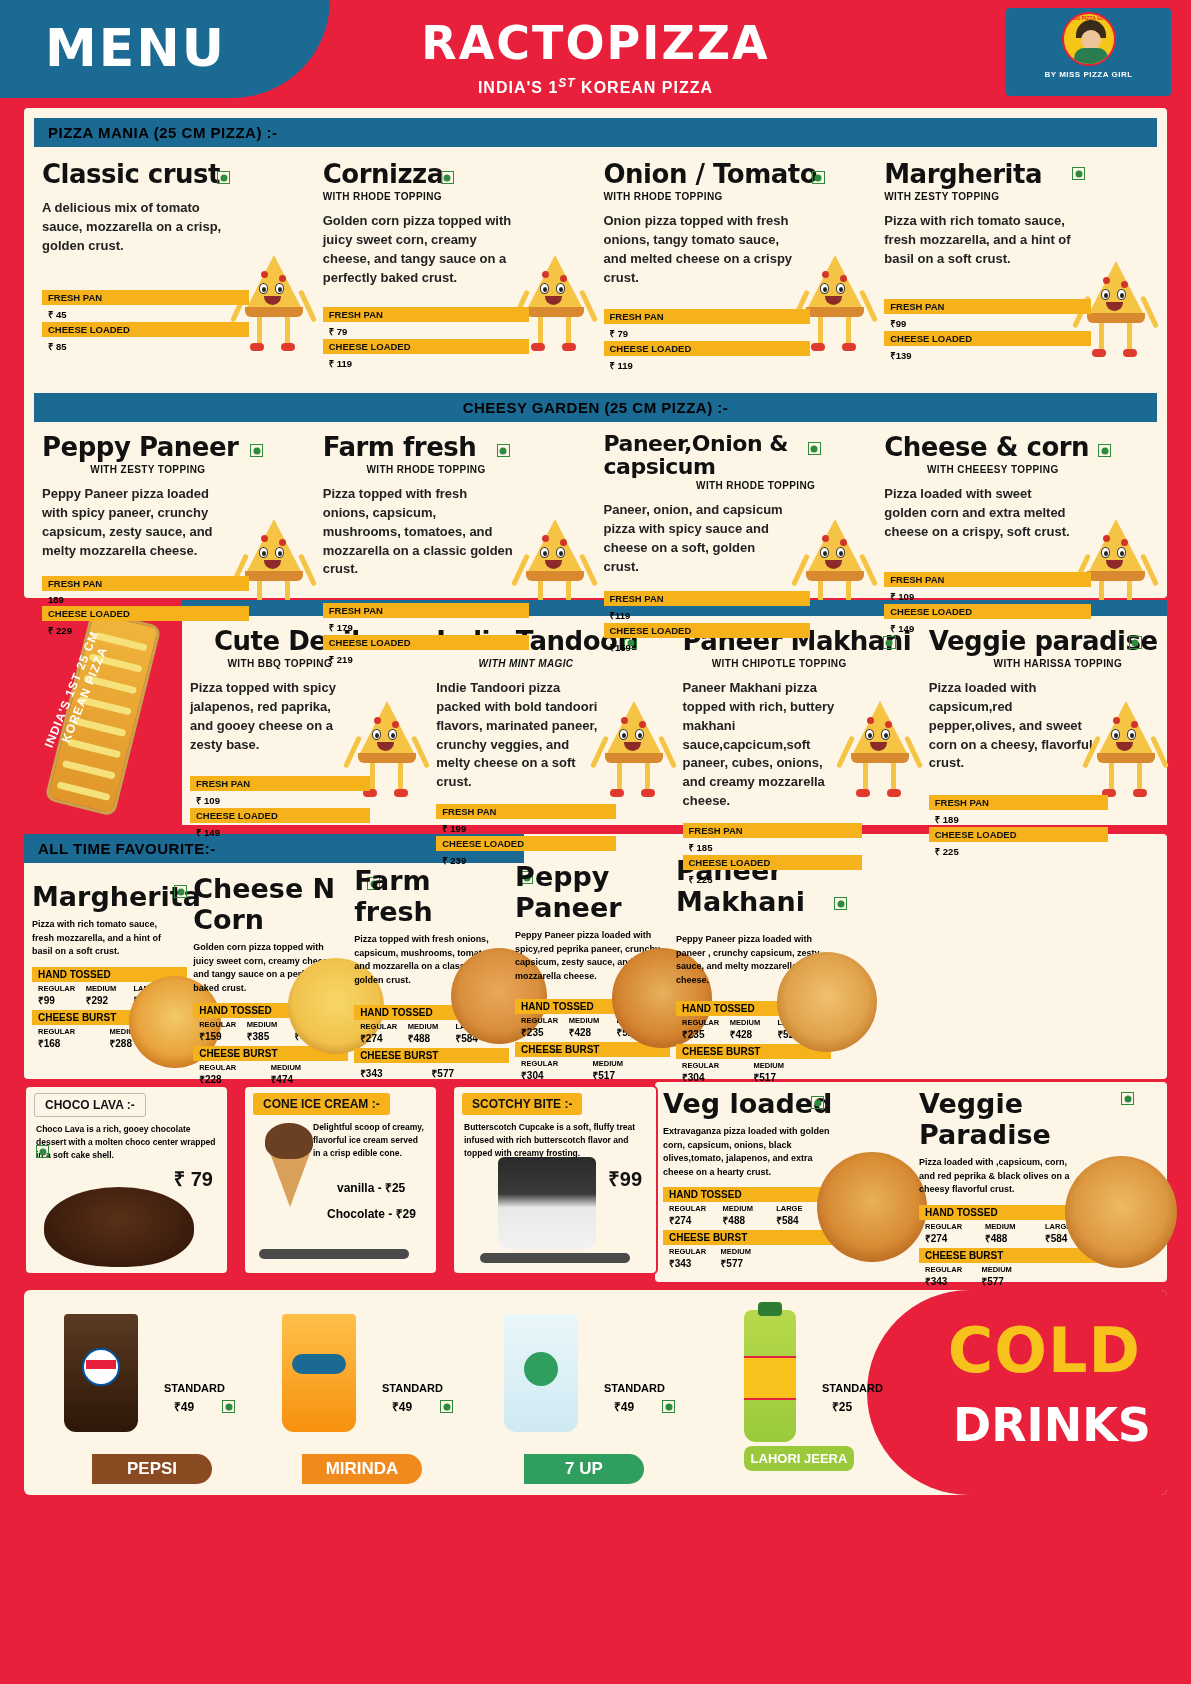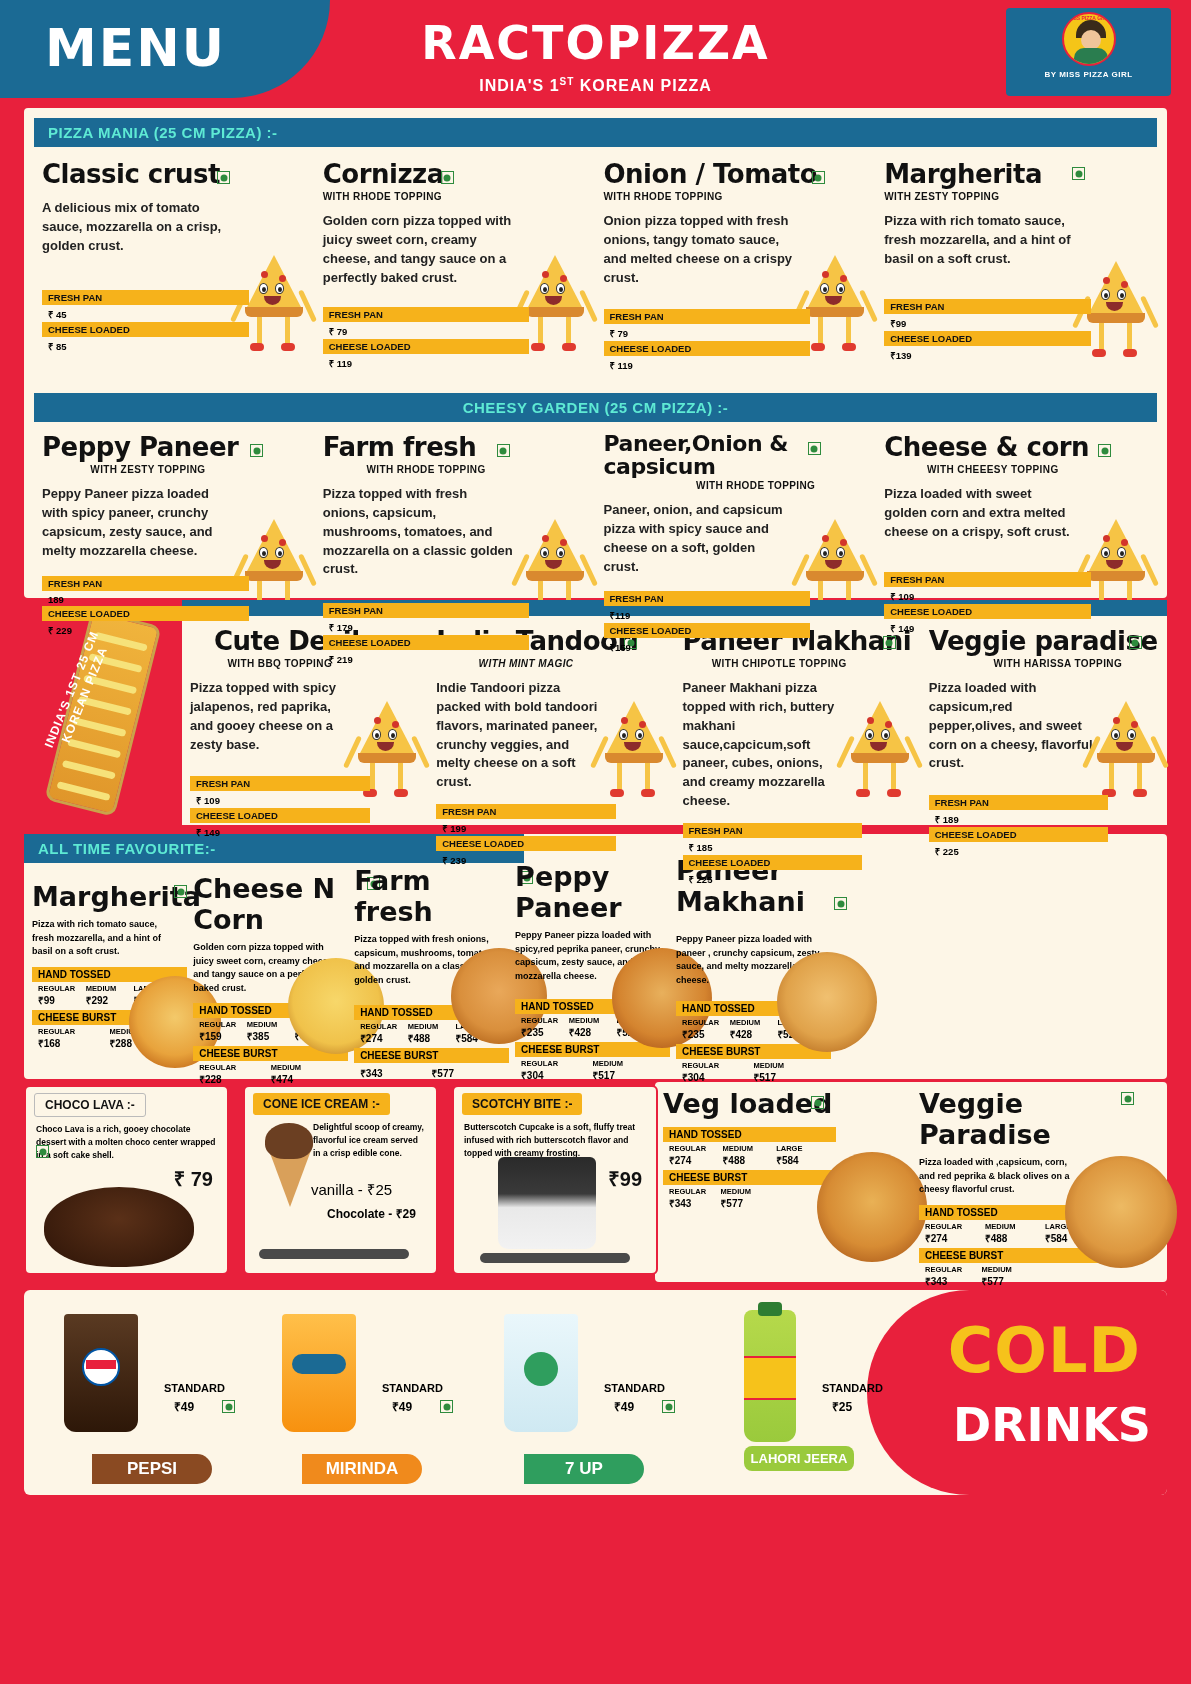--- a/index.html
+++ b/index.html
@@ -25,39 +25,39 @@
   .brand {
     position:absolute; left:0; right:0; top:16px; text-align:center;
   }
   .brand-name {
     color:#fff; font-size:46px; font-weight:bold; letter-spacing:2px;
     font-family:"DejaVu Sans", sans-serif;
   }
   .brand-sub {
     color:#fff; font-size:16px; font-weight:bold; letter-spacing:1px; margin-top:6px;
   }
-  .brand-sub sup { font-size:10px; }
+  .brand-sub sup { font-size:12px;font-style:italic; }
   .logo-box {
     position:absolute; right:20px; top:8px; width:165px; height:88px;
     background:#1b6a94; border-radius:4px;
     display:flex; flex-direction:column; align-items:center; justify-content:flex-start;
     padding-top:4px;
   }
   .logo-circle {
     width:54px; height:54px; border-radius:50%;
     background:#f5c518; border:2px solid #e8203c;
     position:relative; overflow:hidden;
   }
   .logo-circle .hair { position:absolute; left:12px; top:6px; width:30px; height:18px; background:#3a2a1a; border-radius:15px 15px 0 0; }
   .logo-circle .face { position:absolute; left:17px; top:16px; width:20px; height:20px; background:#f0c49a; border-radius:50%; }
   .logo-circle .body { position:absolute; left:10px; top:34px; width:34px; height:20px; background:#2a7d4f; border-radius:10px 10px 0 0; }
   .logo-circle .txt { position:absolute; top:1px; left:0; right:0; text-align:center; font-size:5px; font-weight:bold; color:#e8203c; }
   .logo-tag { color:#fff; font-size:8px; font-weight:bold; margin-top:4px; letter-spacing:.5px; }
   .band {
-    background:#1b6a94; color:#5eead4; font-weight:bold; font-size:15px;
+    background:#1b6a94; color:#000000; font-weight:bold; font-size:15px;
     padding:6px 14px; letter-spacing:.5px;
   }
   .veg-mark {
     display:inline-block; width:13px; height:13px; border:1.6px solid #2e8b3d;
     position:relative; vertical-align:middle;
   }
   .veg-mark::after {
     content:""; position:absolute; left:50%; top:50%; width:7px; height:7px;
     background:#2e8b3d; border-radius:50%; transform:translate(-50%,-50%);
   }
@@ -735,20 +735,21 @@
     </div>
     <div style="width:28.6%;"></div>
   </div>
 </div>
 
 <div style="position:absolute;left:655px;top:1082px;width:512px;height:200px;background:#fdf6e7;border-radius:4px;">
   <div style="display:flex;height:100%;">
     <div class="fav-card" style="width:50%;position:relative;padding:6px 8px;">
       <h3>Veg loaded</h3>
       <span class="veg-mark" style="position:absolute;left:156px;top:14px;"></span>
+      <div class="desc" style="width:70%;">Extravaganza pizza loaded with golden corn, capsicum, onions, black olives,tomato, jalapenos, and extra cheese on a hearty crust.</div>
       <div class="ht-head" style="width:72%;">HAND TOSSED</div>
       <div class="size-row" style="width:72%;">
         <span>REGULAR</span>
         <span>MEDIUM</span>
         <span>LARGE</span>
       </div>
       <div class="val-row" style="width:72%;">
         <span>₹274</span>
         <span>₹488</span>
         <span>₹584</span>
@@ -800,21 +801,21 @@
       <div class="dhead" style="background:#fdf6e7;border:1px solid #bbb;margin:6px 0 0 8px;">CHOCO LAVA :-</div>
       <div class="dtext">Choco Lava is a rich, gooey chocolate dessert with a molten choco center wrapped in a soft cake shell.</div>
       <span class="veg-mark" style="position:absolute;left:10px;top:58px;"></span>
       <div class="dprice" style="right:14px;top:78px;">₹ 79</div>
       <div style="position:absolute;left:18px;bottom:6px;width:150px;height:80px;background:radial-gradient(ellipse at 50% 40%,#5a3018 0%,#3a1c0c 70%,#2a1208 100%);border-radius:50% 50% 45% 45%;"></div>
     </div>
 
     <div class="dcard" style="width:195px;">
       <div class="dhead" style="background:#f6b21b;margin:6px 0 0 8px;">CONE ICE CREAM :-</div>
       <div class="dtext" style="padding-left:68px;">Delightful scoop of creamy, flavorful ice cream served in a crisp edible cone.</div>
-      <div style="position:absolute;left:66px;top:92px;font-size:15px;font-weight:normal;">vanilla - ₹25</div>
+      <div style="position:absolute;left:92px;top:92px;font-size:12px;font-weight:bold;">vanilla - ₹25</div>
       <div style="position:absolute;left:82px;top:118px;font-size:12px;font-weight:bold;">Chocolate - ₹29</div>
       <div style="position:absolute;left:22px;top:58px;width:0;height:0;border-left:23px solid transparent;border-right:23px solid transparent;border-top:62px solid #d9a05a;"></div>
       <div style="position:absolute;left:20px;top:36px;width:48px;height:36px;background:#6b3f22;border-radius:50% 50% 40% 40%;"></div>
       <div style="position:absolute;left:14px;bottom:14px;width:150px;height:10px;background:#4a4a4a;border-radius:6px;"></div>
     </div>
 
     <div class="dcard" style="width:206px;">
       <div class="dhead" style="background:#f6b21b;margin:6px 0 0 8px;">SCOTCHY BITE :-</div>
       <div class="dtext">Butterscotch Cupcake is a soft, fluffy treat infused with rich butterscotch flavor and topped with creamy frosting.</div>
       <div class="dprice" style="right:14px;top:78px;">₹99</div>

